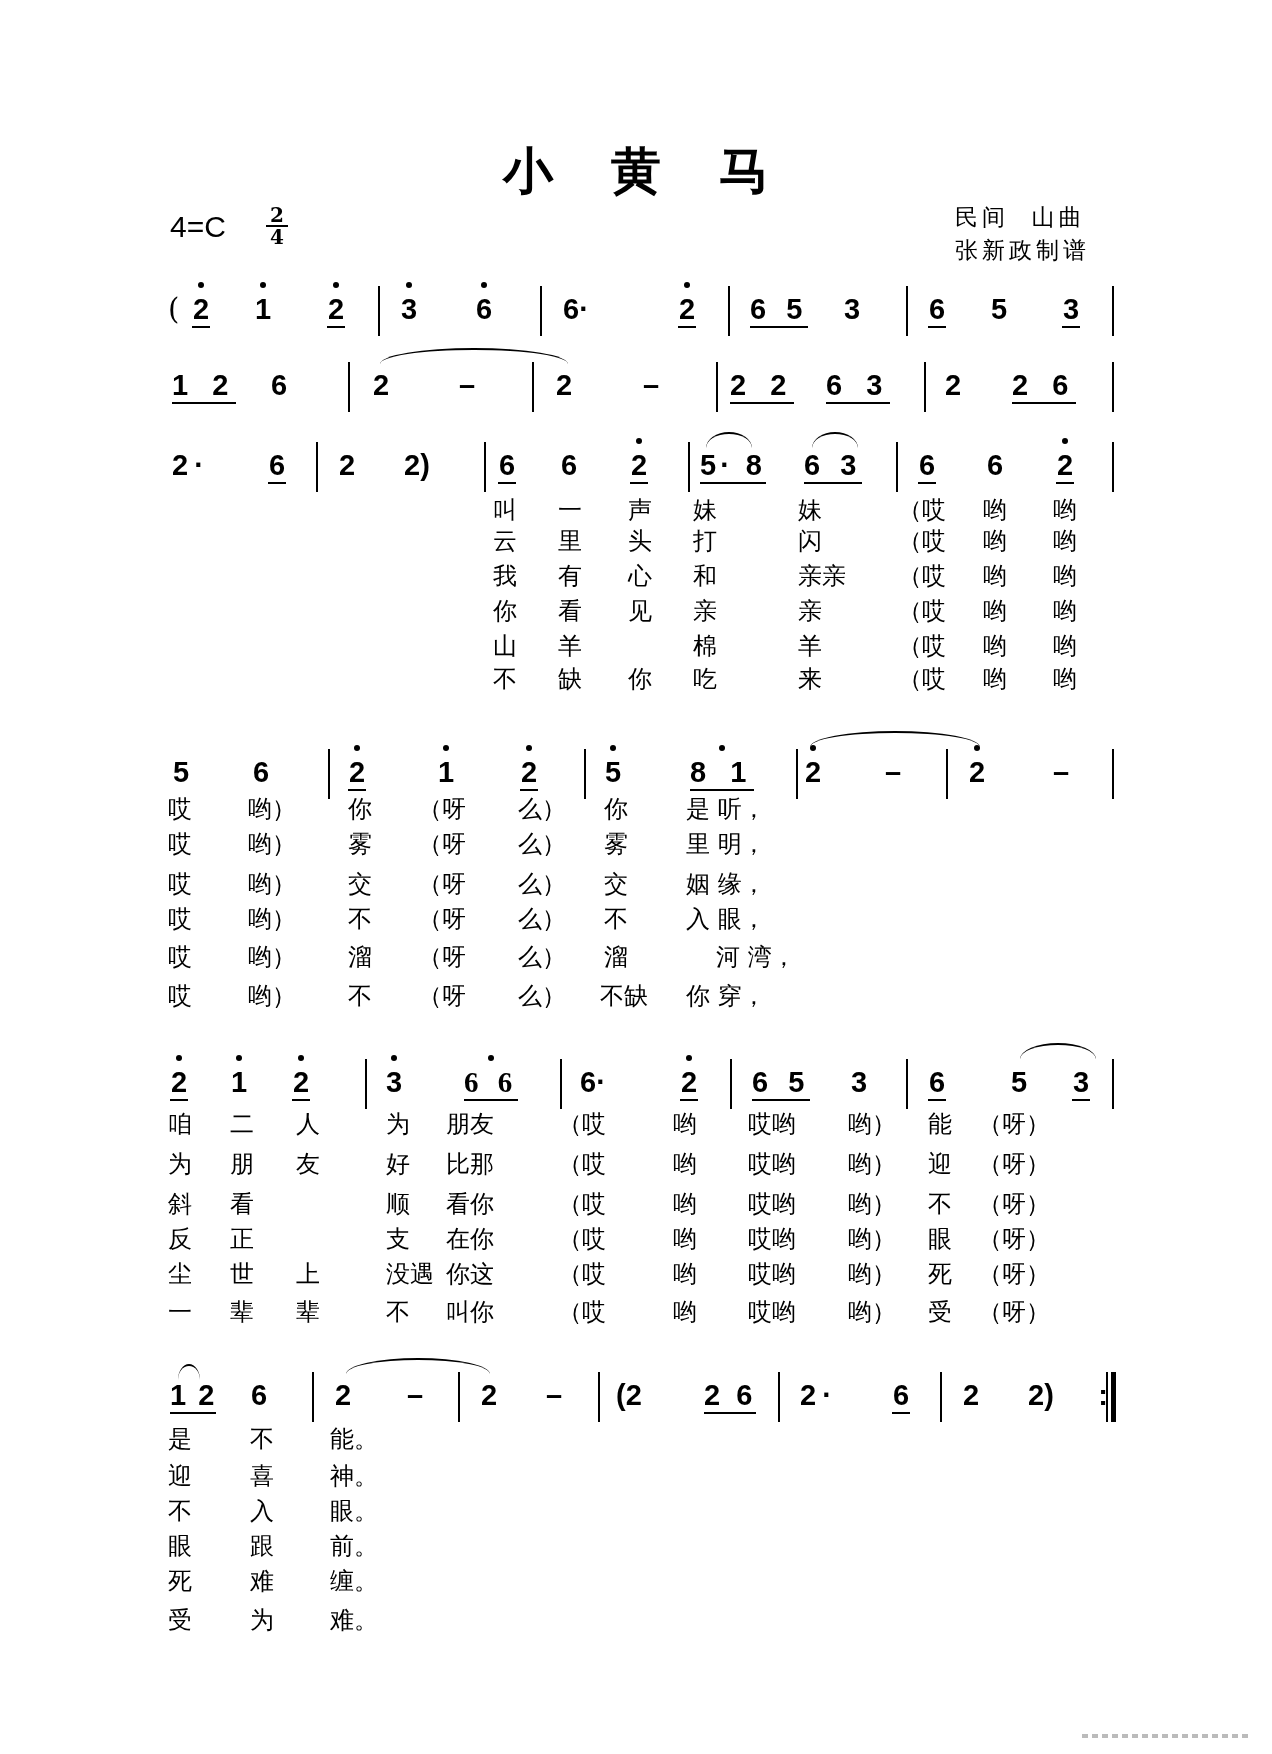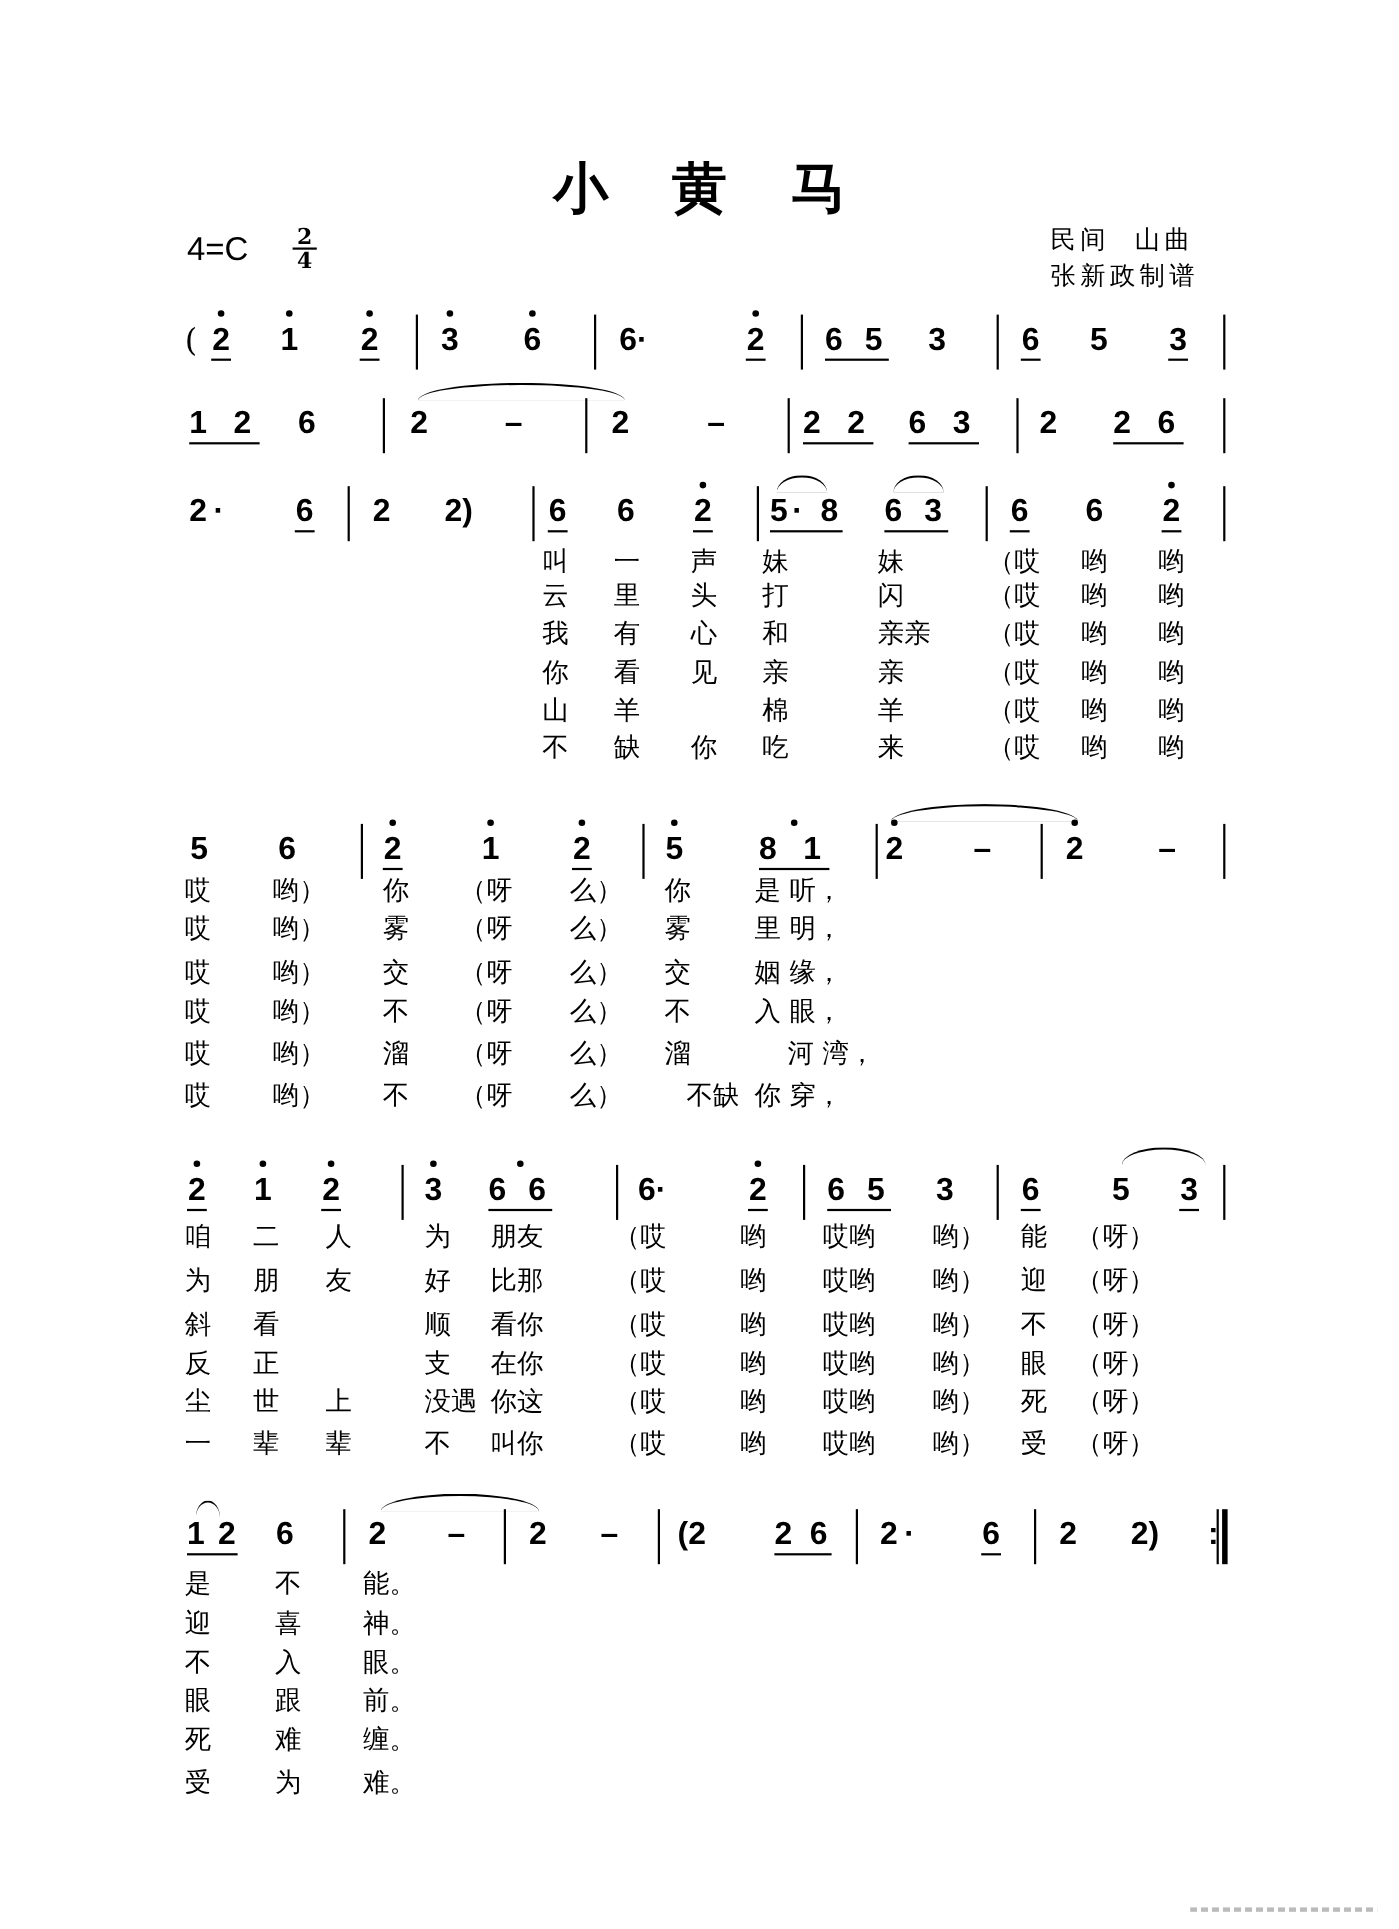--- a/index.html
+++ b/index.html
@@ -123,30 +123,30 @@
   <span class="note" style="left:1052px;"><span class="d">–</span></span>
   <div class="bar" style="left:1112px;top:-6px;"></div>
 </div>
 
 <div>
   <div class="lyric" style="left:168px;top:795px;"><span class="abs" style="left:0">哎</span><span class="abs" style="left:80px">哟）</span><span class="abs" style="left:180px">你</span><span class="abs" style="left:250px">（呀</span><span class="abs" style="left:350px">么）</span><span class="abs" style="left:436px">你</span><span class="abs" style="left:518px">是 听，</span></div>
   <div class="lyric" style="left:168px;top:830px;"><span class="abs" style="left:0">哎</span><span class="abs" style="left:80px">哟）</span><span class="abs" style="left:180px">雾</span><span class="abs" style="left:250px">（呀</span><span class="abs" style="left:350px">么）</span><span class="abs" style="left:436px">雾</span><span class="abs" style="left:518px">里 明，</span></div>
   <div class="lyric" style="left:168px;top:870px;"><span class="abs" style="left:0">哎</span><span class="abs" style="left:80px">哟）</span><span class="abs" style="left:180px">交</span><span class="abs" style="left:250px">（呀</span><span class="abs" style="left:350px">么）</span><span class="abs" style="left:436px">交</span><span class="abs" style="left:518px">姻 缘，</span></div>
   <div class="lyric" style="left:168px;top:905px;"><span class="abs" style="left:0">哎</span><span class="abs" style="left:80px">哟）</span><span class="abs" style="left:180px">不</span><span class="abs" style="left:250px">（呀</span><span class="abs" style="left:350px">么）</span><span class="abs" style="left:436px">不</span><span class="abs" style="left:518px">入 眼，</span></div>
   <div class="lyric" style="left:168px;top:943px;"><span class="abs" style="left:0">哎</span><span class="abs" style="left:80px">哟）</span><span class="abs" style="left:180px">溜</span><span class="abs" style="left:250px">（呀</span><span class="abs" style="left:350px">么）</span><span class="abs" style="left:436px">溜</span><span class="abs" style="left:548px">河 湾，</span></div>
-  <div class="lyric" style="left:168px;top:982px;"><span class="abs" style="left:0">哎</span><span class="abs" style="left:80px">哟）</span><span class="abs" style="left:180px">不</span><span class="abs" style="left:250px">（呀</span><span class="abs" style="left:350px">么）</span><span class="abs" style="left:456px">不缺</span><span class="abs" style="left:518px">你 穿，</span></div>
+  <div class="lyric" style="left:168px;top:982px;"><span class="abs" style="left:0">哎</span><span class="abs" style="left:80px">哟）</span><span class="abs" style="left:180px">不</span><span class="abs" style="left:250px">（呀</span><span class="abs" style="left:350px">么）</span><span class="abs" style="left:432px">不缺</span><span class="abs" style="left:518px">你 穿，</span></div>
 </div>
 
 <div class="line" style="top:1065px;">
   <span class="note" style="left:170px;"><span class="d dot-hi ul1">2</span></span>
   <span class="note" style="left:230px;"><span class="d dot-hi">1</span></span>
   <span class="note" style="left:292px;"><span class="d dot-hi ul1">2</span></span>
   <div class="bar" style="left:365px;top:-6px;"></div>
   <span class="note" style="left:385px;"><span class="d dot-hi">3</span></span>
-  <span class="note" style="left:444px;"><span class="d ul1 dot-hi" style="letter-spacing:6px;">6 6</span></span>
+  <span class="note" style="left:464px;font-family:Liberation Serif, serif;"><span class="d ul1 dot-hi" style="letter-spacing:6px;">6 6</span></span>
   <div class="bar" style="left:560px;top:-6px;"></div>
   <span class="note" style="left:580px;"><span class="d">6·</span></span>
   <span class="note" style="left:680px;"><span class="d dot-hi ul1">2</span></span>
   <div class="bar" style="left:730px;top:-6px;"></div>
   <span class="note" style="left:752px;"><span class="d ul1" style="letter-spacing:6px;">6 5</span></span>
   <span class="note" style="left:850px;"><span class="d">3</span></span>
   <div class="bar" style="left:906px;top:-6px;"></div>
   <span class="note" style="left:928px;"><span class="d ul1">6</span></span>
   <div class="slur" style="left:1020px;top:-22px;width:76px;"></div>
   <span class="note" style="left:1010px;"><span class="d">5</span></span>

